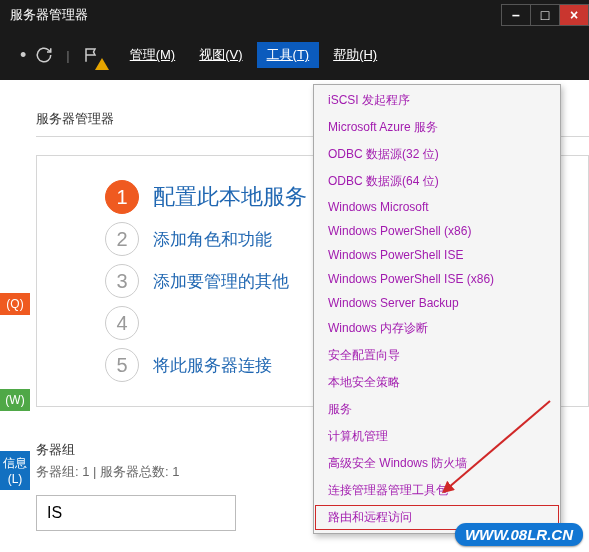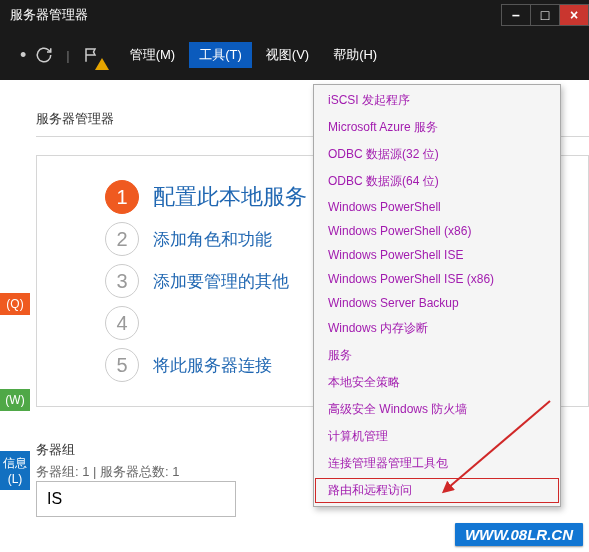--- a/index.html
+++ b/index.html
@@ -51,21 +51,21 @@
 .refresh-icon svg, .flag-icon svg { width: 18px; height: 18px; }
 .warn-badge {
   position: absolute; bottom: -1px; right: -3px;
   width: 0; height: 0;
   border-left: 7px solid transparent;
   border-right: 7px solid transparent;
   border-bottom: 12px solid #e6a500;
 }
 .menubar .sep { color: #777; margin: 0 4px; }
 .menu-item {
-  color: #fff; padding: 4px 10px; font-size: 13px;
+  color: #fff; padding: 4px 10px; font-size: 13px; text-decoration: underline;
 }
 .menu-item.active { background: #0b5bbd; }
 
 
 .content {
   display: flex;
   position: relative;
   height: calc(100% - 80px);
   background: #fff;
 }
@@ -131,20 +131,21 @@
 .step.active .step-label { font-size: 22px; }
 
 .groups {
   margin-top: 34px;
   font-size: 13px;
 }
 .group-title { color: #333; }
 .group-meta { color: #666; margin-top: 4px; }
 
 .iis-box {
+  margin-top: 14px;
   border: 1px solid #bbb;
   padding: 8px 0 8px 10px;
   width: 200px;
   font-size: 16px;
 }
 
 
 .dropdown {
   position: absolute;
   top: 84px;
@@ -179,21 +180,21 @@
 
 
 .watermark {
   position: absolute;
   right: 6px; bottom: 6px;
   background: #1276d3;
   color: #fff;
   font-weight: bold;
   font-style: italic;
   padding: 3px 10px;
-  border-radius: 1px;
+  border-radius: 11px;
   font-size: 15px;
   font-family: Arial, sans-serif;
   box-shadow: 0 1px 2px rgba(0,0,0,.4);
   z-index: 100;
 }
 </style>
 </head>
 <body>
 
 <div class="titlebar">
@@ -215,22 +216,22 @@
   </div>
   <span class="sep">|</span>
   <div class="icon-btn flag-icon">
     <svg viewBox="0 0 24 24" fill="none" stroke="#ccc" stroke-width="2">
         <path d="M4 21V4h12l-2 4 2 4H4"></path>
       </svg>
     <span class="warn-badge"></span>
   </div>
   <div style="flex:0 0 6px"></div>
   <div class="menu-item">管理(M)</div>
+  <div class="menu-item">视图(V)</div>
   <div class="menu-item active">工具(T)</div>
-  <div class="menu-item">视图(V)</div>
   <div class="menu-item">帮助(H)</div>
 </div>
 
 <div class="content">
   <div class="sidebar">
     <div class="side-chip orange">(Q)</div>
     <div class="side-chip green">(W)</div>
     <div class="side-chip blue">信息(L)</div>
   </div>
 
@@ -266,30 +267,31 @@
     </div>
   </div>
 </div>
 
 <div class="dropdown" id="tools-dd">
   <span class="dd-tail"></span>
 <div class="dd-item">iSCSI 发起程序</div>
     <div class="dd-item">Microsoft Azure 服务</div>
     <div class="dd-item">ODBC 数据源(32 位)</div>
     <div class="dd-item">ODBC 数据源(64 位)</div>
-    <div class="dd-item">Windows PowerShell</div>
+    <div class="dd-item">Windows Microsoft</div>
     <div class="dd-item">Windows PowerShell (x86)</div>
     <div class="dd-item">Windows PowerShell ISE</div>
     <div class="dd-item">Windows PowerShell ISE (x86)</div>
     <div class="dd-item">Windows Server Backup</div>
     <div class="dd-item">Windows 内存诊断</div>
+    <div class="dd-item">安全配置向导</div>
+    <div class="dd-item">本地安全策略</div>
     <div class="dd-item">服务</div>
-    <div class="dd-item">本地安全策略</div>
+    <div class="dd-item">计算机管理</div>
     <div class="dd-item">高级安全 Windows 防火墙</div>
-    <div class="dd-item">计算机管理</div>
     <div class="dd-item">连接管理器管理工具包</div>
     <div class="dd-item highlight">路由和远程访问</div>
   </div>
 
 <svg class="arrow-svg" width="120" height="110">
   <defs>
     <marker id="ah" markerWidth="10" markerHeight="10" refX="2" refY="3" orient="auto">
       <path d="M0,0 L6,3 L0,6 Z" fill="#d02828"></path>
     </marker>
   </defs>

